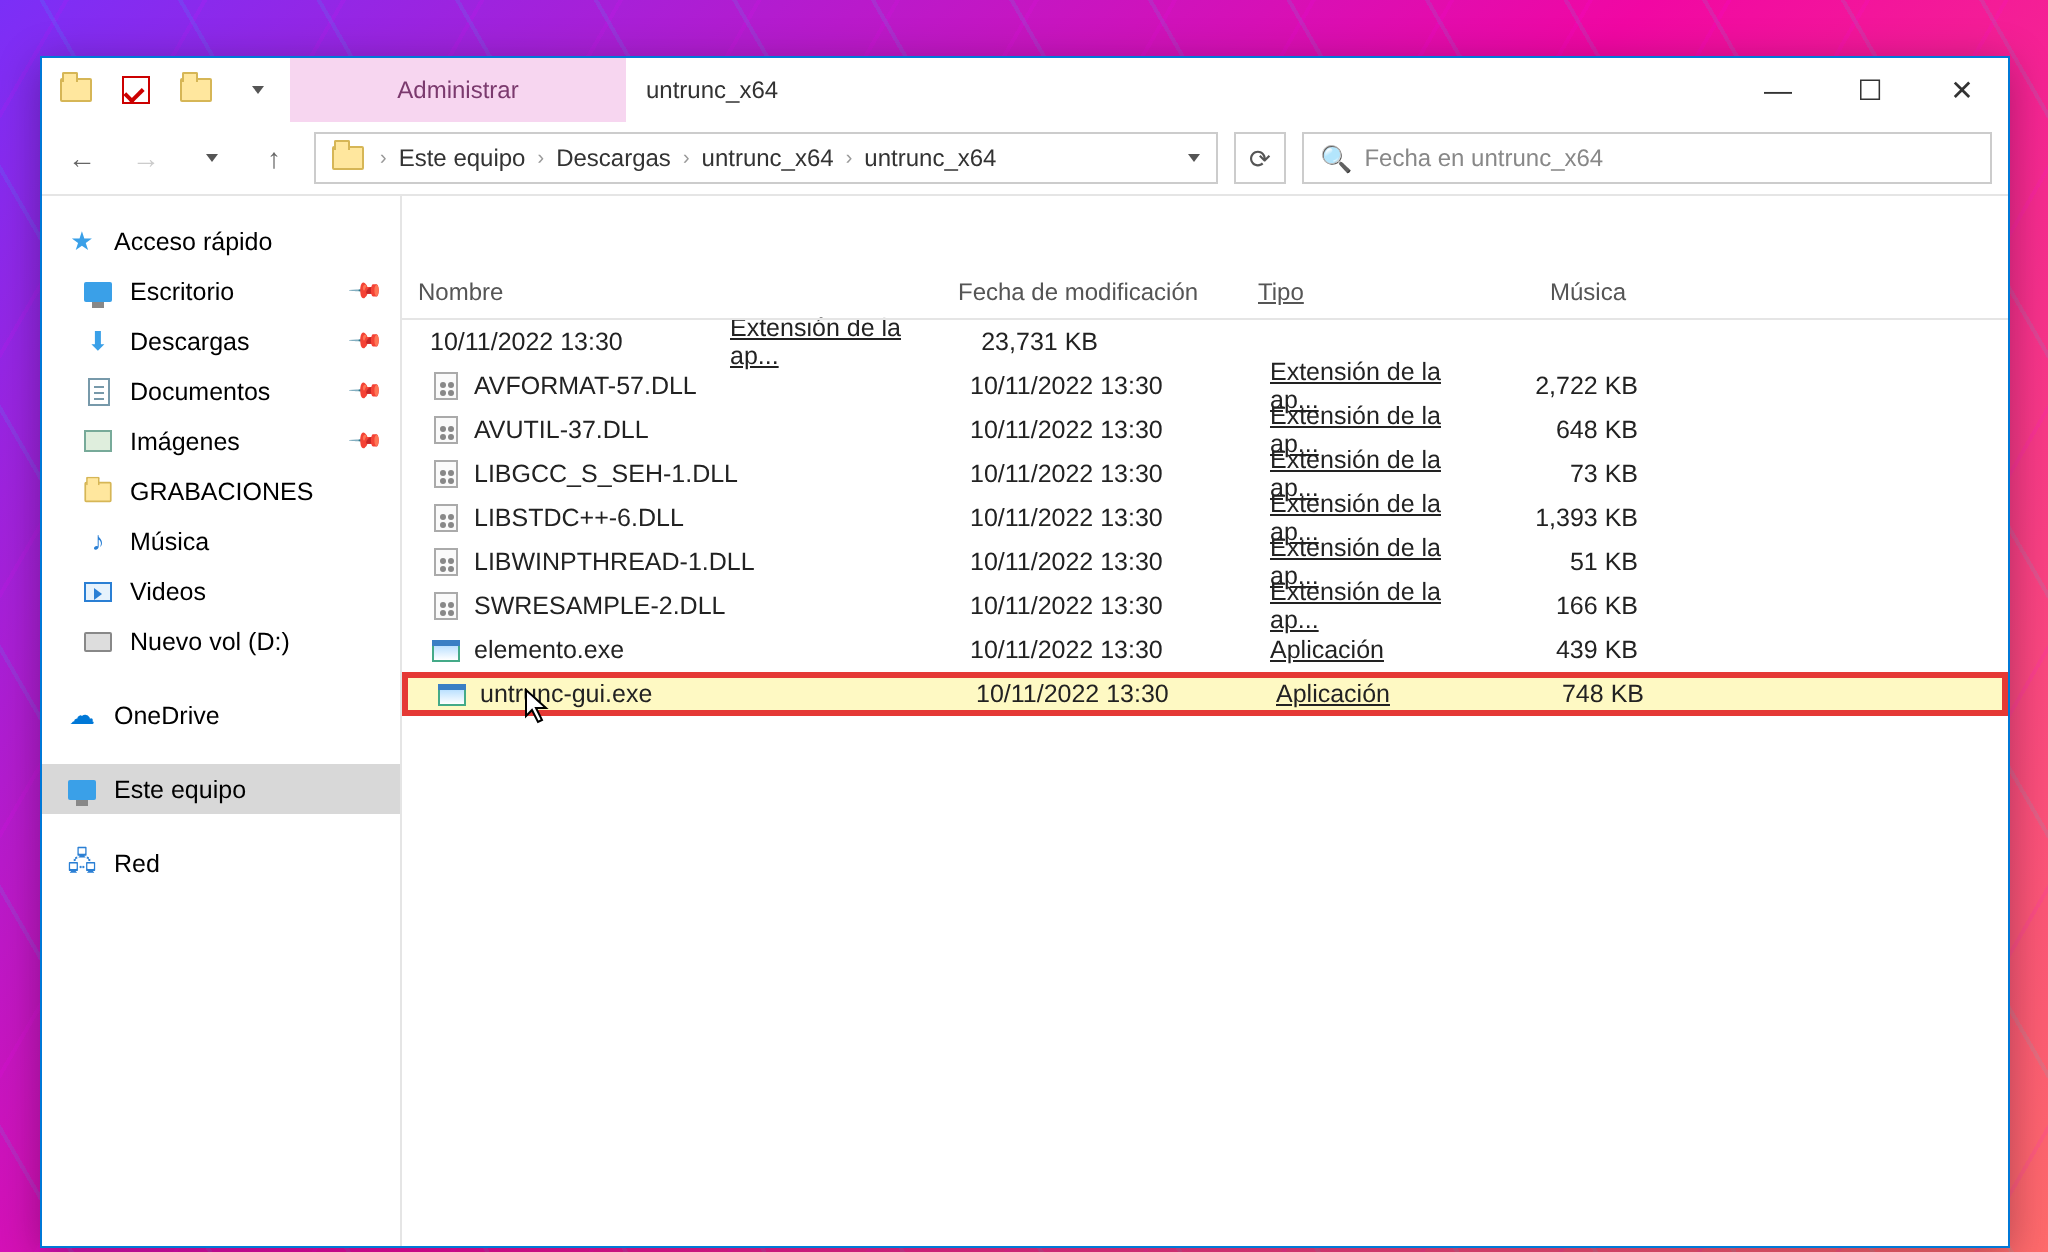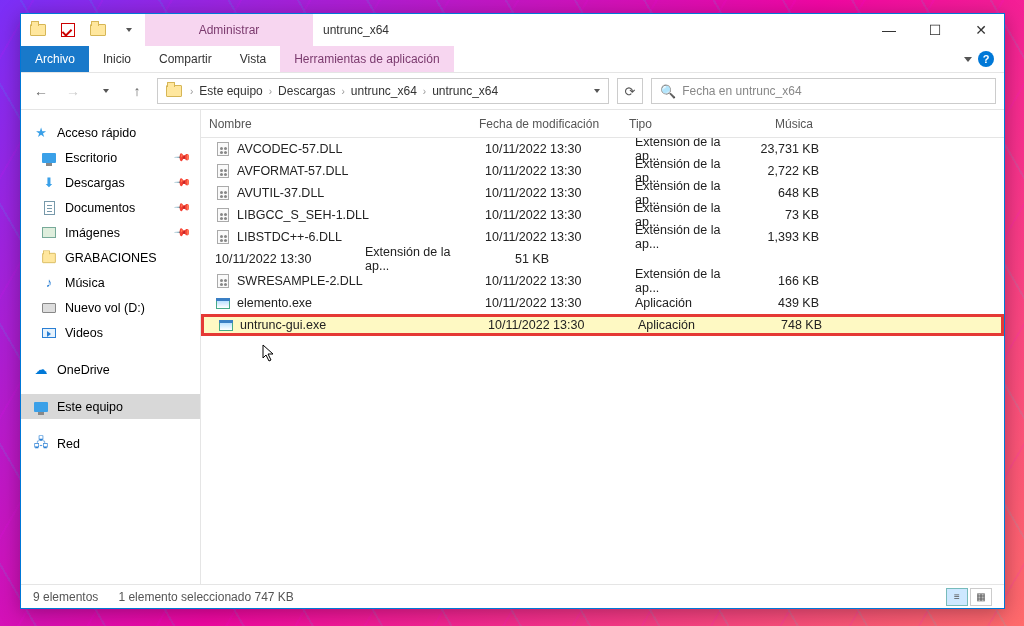--- a/index.html
+++ b/index.html
@@ -1,20 +1,20 @@
 <!DOCTYPE html>
 <html><head>
 <meta charset="utf-8">
 <style>
 * { box-sizing: border-box; margin: 0; padding: 0; font-family: "Segoe UI", Tahoma, sans-serif; }
 body { width: 1024px; height: 626px; overflow: hidden; background: linear-gradient(135deg, #7b2ff7 0%, #f107a3 50%, #ff6b6b 100%); position: relative; }
 .bg-pattern { position: absolute; inset: 0; opacity: 0.3; background:
   repeating-linear-gradient(60deg, transparent 0 30px, rgba(0,255,255,0.3) 30px 32px, transparent 32px 60px),
   repeating-linear-gradient(-60deg, transparent 0 30px, rgba(255,0,255,0.3) 30px 32px, transparent 32px 60px); }
-.window { position: absolute; top: 13px; left: 20px; width: 985px; height: 596px; background: #fff; border: 1px solid #0078d7; box-shadow: 0 4px 20px rgba(0,0,0,0.3); display: flex; flex-direction: column; }
+.window { position: absolute; top: 28px; left: 20px; width: 985px; height: 596px; background: #fff; border: 1px solid #0078d7; box-shadow: 0 4px 20px rgba(0,0,0,0.3); display: flex; flex-direction: column; }
 .titlebar { height: 32px; display: flex; align-items: stretch; background: #fff; }
 .title-icons { display: flex; align-items: center; padding: 0 8px; gap: 12px; }
 .title-icon { width: 18px; height: 18px; display: inline-flex; align-items: center; justify-content: center; }
 .folder-glyph { width: 16px; height: 12px; background: #ffe79e; border: 1px solid #d6b656; border-radius: 1px; position: relative; }
 .folder-glyph::before { content:""; position:absolute; top:-4px; left:0; width:6px; height:4px; background:#ffe79e; border:1px solid #d6b656; border-bottom:none; border-radius:1px 1px 0 0; }
 .check-glyph { width:14px; height:14px; border:1px solid #c00; position:relative; }
 .check-glyph::after{content:"";position:absolute;left:2px;top:3px;width:4px;height:7px;border-right:2px solid #c00;border-bottom:2px solid #c00;transform:rotate(45deg);}
 .down-tri{width:0;height:0;border-left:3px solid transparent;border-right:3px solid transparent;border-top:4px solid #555;margin-left:2px;}
 .title-tabs { display:flex; flex:1; }
 .context-tab { width:168px; background:#f7d6f0; display:flex; align-items:center; justify-content:center; font-size:12px; color:#7b3a6e; }
@@ -54,25 +54,25 @@
 .doc-icon{width:11px;height:14px;border:1px solid #79a;background:#fff;position:relative;}
 .doc-icon::before{content:"";position:absolute;top:3px;left:2px;right:2px;height:1px;background:#79a;box-shadow:0 3px 0 #79a,0 6px 0 #79a;}
 .pic-icon{width:14px;height:11px;border:1px solid #7a9;background:#dfeedd;}
 .note-icon{color:#2a7fd4;}
 .drive-icon{width:14px;height:10px;border:1px solid #888;background:#ddd;border-radius:1px;}
 .vid-icon{width:14px;height:10px;border:1px solid #2a7fd4;background:#e6f2fc;position:relative;}
 .vid-icon::after{content:"";position:absolute;left:4px;top:2px;width:0;height:0;border-left:4px solid #2a7fd4;border-top:3px solid transparent;border-bottom:3px solid transparent;}
 .cloud-icon{color:#0078d7;}
 .net-icon{color:#2a7fd4;}
 .content { flex:1; display:flex; flex-direction:column; overflow:auto; }
-.col-headers { display:flex; height:28px; align-items:center; border-bottom:1px solid #e5e5e5; color:#555; font-size:12px; }
+.col-headers { display:flex; height:28px; align-items:center; border-bottom:1px solid #e5e5e5; color:#555; font-size:12px;margin-top:34px; }
 .col { padding:0 8px; display:flex; align-items:center; }
 .col.name { width:270px; }
 .col.date { width:150px; }
-.col.type { width:120px; }
+.col.type { width:120px;text-decoration:underline; }
 .col.size { width:80px; justify-content:flex-end; text-align:right; }
 .file-row { display:flex; height:22px; align-items:center; font-size:12.5px; color:#222; padding-left:6px; }
 .file-row .col.name { display:flex; align-items:center; gap:6px; }
 .file-row.selected { background:#fef9c3; }
 .highlight-box { border:3px solid #e53935; }
 .file-icon { width:16px; height:16px; display:flex; align-items:center; justify-content:center; }
 .dll-icon{width:12px;height:14px;border:1px solid #aaa;background:#fafafa;position:relative;}
 .dll-icon::after{content:"";position:absolute;left:2px;top:4px;width:3px;height:3px;background:#888;border-radius:50%;box-shadow:4px 0 0 #888, 0 4px 0 #888, 4px 4px 0 #888;}
 .exe-icon{width:14px;height:11px;border:1px solid #4a8;background:linear-gradient(#a8d8ff,#fff);position:relative;}
 .exe-icon::before{content:"";position:absolute;top:-1px;left:-1px;right:-1px;height:3px;background:#3a7fc4;}
@@ -108,31 +108,20 @@
       <div class="context-tab">Administrar</div>
       <div class="window-title">untrunc_x64</div>
     </div>
     <div class="win-controls">
       <div class="win-btn">—</div>
       <div class="win-btn">☐</div>
       <div class="win-btn close">✕</div>
     </div>
   </div>
 
-  <div class="ribbon-tabs">
-    <div class="ribbon-tab file">Archivo</div>
-    <div class="ribbon-tab">Inicio</div>
-    <div class="ribbon-tab">Compartir</div>
-    <div class="ribbon-tab">Vista</div>
-    <div class="ribbon-tab context">Herramientas de aplicación</div>
-    <div class="ribbon-right">
-      <span class="chev"></span>
-      <span class="help-icon">?</span>
-    </div>
-  </div>
 
   <div class="nav-bar">
     <div class="nav-btn">←</div>
     <div class="nav-btn disabled">→</div>
     <div class="nav-btn">
         <span class="down-tri"></span>
       </div>
     <div class="nav-btn">↑</div>
     <div class="address-bar">
       <span class="folder-glyph"></span>
@@ -198,29 +187,29 @@
             <span>GRABACIONES</span>
           </div>
           <div class="side-item">
             <span class="icon-sm">
               <span class="note-icon">♪</span>
             </span>
             <span>Música</span>
           </div>
           <div class="side-item">
             <span class="icon-sm">
+              <span class="vid-icon"></span>
+            </span>
+            <span>Videos</span>
+          </div>
+          <div class="side-item">
+            <span class="icon-sm">
               <span class="drive-icon"></span>
             </span>
             <span>Nuevo vol (D:)</span>
-          </div>
-          <div class="side-item">
-            <span class="icon-sm">
-              <span class="vid-icon"></span>
-            </span>
-            <span>Videos</span>
           </div>
         </div>
       <div class="side-spacer"></div>
       <div class="side-item group">
         <span class="icon-sm cloud-icon">☁</span>
         <span>OneDrive</span>
       </div>
       <div class="side-spacer"></div>
       <div class="side-item group selected">
         <span class="icon-sm">
@@ -240,26 +229,20 @@
         <div class="col-headers">
           <div class="col name">Nombre</div>
           <div class="col date">Fecha de modificación</div>
           <div class="col type">Tipo</div>
           <div class="col size">Música</div>
         </div>
         <div style="position:absolute;top:0;left:0;"></div>
       </div>
       <div id="file-rows">
           <div class="file-row">
-            <div class="col name">
-              <span class="file-icon">
-                <span class="dll-icon"></span>
-              </span>
-              <span>AVCODEC-57.DLL</span>
-            </div>
             <div class="col date">10/11/2022 13:30</div>
             <div class="col type">Extensión de la ap...</div>
             <div class="col size">23,731 KB</div>
           </div>
           <div class="file-row">
             <div class="col name">
               <span class="file-icon">
                 <span class="dll-icon"></span>
               </span>
               <span>AVFORMAT-57.DLL</span>
@@ -295,20 +278,26 @@
               <span class="file-icon">
                 <span class="dll-icon"></span>
               </span>
               <span>LIBSTDC++-6.DLL</span>
             </div>
             <div class="col date">10/11/2022 13:30</div>
             <div class="col type">Extensión de la ap...</div>
             <div class="col size">1,393 KB</div>
           </div>
           <div class="file-row">
+            <div class="col name">
+              <span class="file-icon">
+                <span class="dll-icon"></span>
+              </span>
+              <span>LIBWINPTHREAD-1.DLL</span>
+            </div>
             <div class="col date">10/11/2022 13:30</div>
             <div class="col type">Extensión de la ap...</div>
             <div class="col size">51 KB</div>
           </div>
           <div class="file-row">
             <div class="col name">
               <span class="file-icon">
                 <span class="dll-icon"></span>
               </span>
               <span>SWRESAMPLE-2.DLL</span>
@@ -336,28 +325,20 @@
               <span>untrunc-gui.exe</span>
             </div>
             <div class="col date">10/11/2022 13:30</div>
             <div class="col type">Aplicación</div>
             <div class="col size">748 KB</div>
           </div>
         </div>
     </div>
   </div>
 
-  <div class="status-bar">
-    <span>9 elementos</span>
-    <span>1 elemento seleccionado  747 KB</span>
-    <div class="views">
-      <div class="view-btn active">≡</div>
-      <div class="view-btn">▦</div>
-    </div>
-  </div>
 
 </div>
 
 <div class="cursor" style="top:344px;left:262px;">
 <svg viewBox="0 0 14 18">
       <path d="M1 1 L1 14 L4 11 L7 17 L9 16 L6 10 L11 10 Z" fill="#fff" stroke="#000" stroke-width="1"></path>
     </svg>
 </div>
 
 </body></html>

